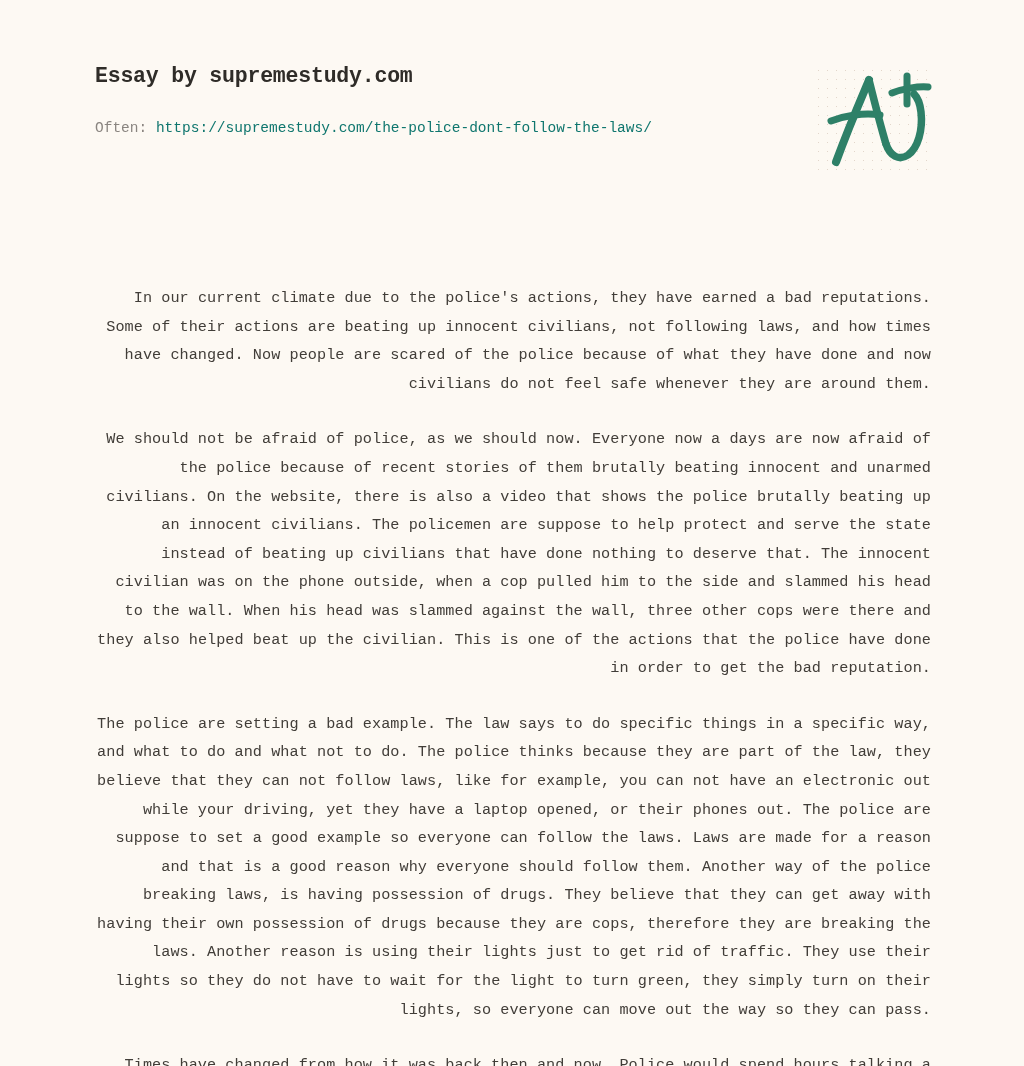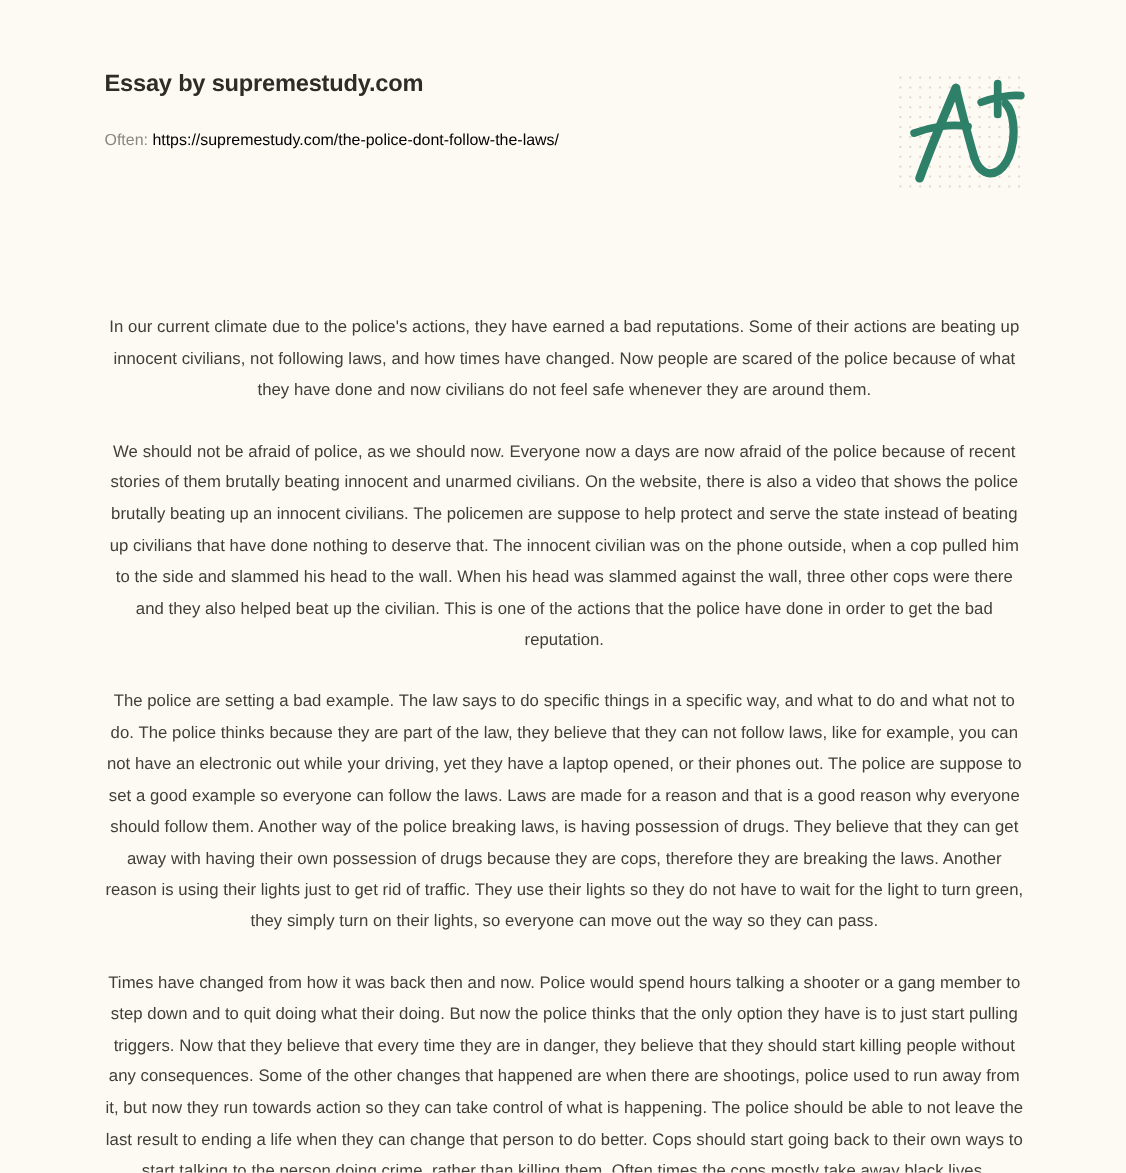--- a/index.html
+++ b/index.html
@@ -14,20 +14,21 @@
     color: #3a3630;
     overflow: hidden;
     position: relative;
   }
 
   .page {
     position: relative;
     width: 1024px;
     height: 789px;
     box-sizing: border-box;
+    font-family: Liberation Mono, monospace;
   }
 
   
   .header {
     position: absolute;
     left: 0;
     top: 0;
     width: 1024px;
     height: 200px;
   }
@@ -48,21 +49,21 @@
     left: 95px;
     top: 120px;
     font-size: 14.5px;
     color: #8a8580;
     white-space: nowrap;
   }
   .source-label {
     color: #8a8580;
   }
   .source-url {
-    color: #000000;
+    color: #0f766e;
     text-decoration: none;
   }
 
   
   .logo {
     position: absolute;
     left: 806px;
     top: 62px;
     width: 134px;
     height: 116px;
@@ -104,21 +105,21 @@
 
   .article-body {
     margin-top: 39px;
   }
 
   .article-body p {
     margin: 0 0 27px 0;
     font-size: 15.2px;
     line-height: 28.6px;
     color: #413d38;
-    text-align: center;
+    text-align: right;
     letter-spacing: 0.05px;
   }
   .article-body p:last-child {
     margin-bottom: 0;
   }
 </style>
 </head>
 <body>
 
 <div class="page">

